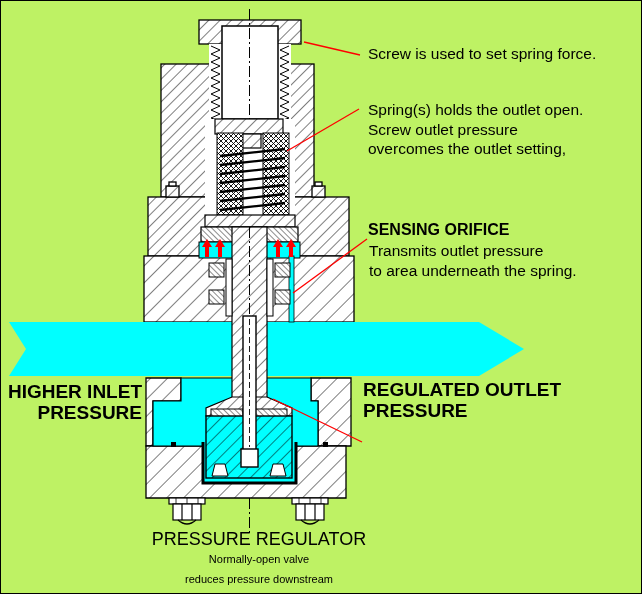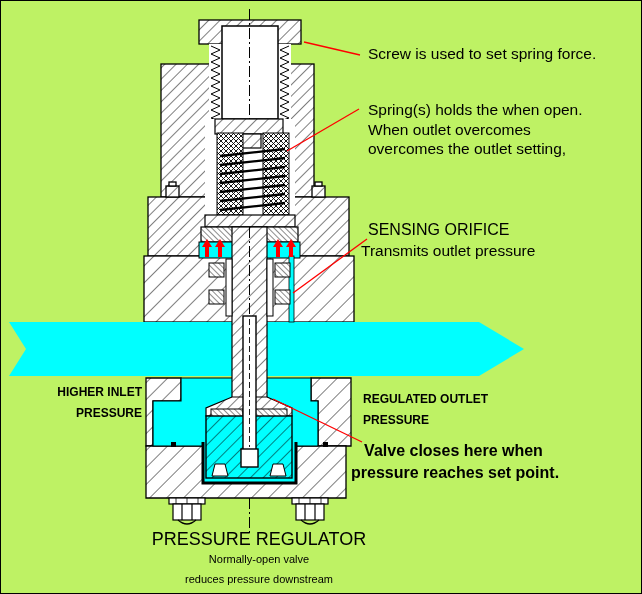--- a/index.html
+++ b/index.html
@@ -1,25 +1,25 @@
 <!DOCTYPE html>
 <html><head>
 <meta charset="utf-8">
 <style>
   html,body{margin:0;padding:0;background:#fff;}
   #stage{position:relative;width:640px;height:592px;border:1px solid #000;background:#bef264;overflow:hidden;
          font-family:"Liberation Sans",sans-serif;}
   svg{position:absolute;left:0;top:0;}
   .t{position:absolute;color:#000;white-space:nowrap;font-family:"Liberation Sans",sans-serif;}
   .note{font-size:15.5px;line-height:19.5px;font-weight:400;}
-  .big{font-size:12px;line-height:20.5px;font-weight:700;}
+  .big{font-size:19px;line-height:20.5px;font-weight:700;}
   .bignote{font-size:16px;line-height:21.5px;font-weight:700;text-align:center;}
   .cap-title{font-size:18px;line-height:21px;font-weight:400;}
   .cap-sub{font-size:11px;line-height:19.5px;font-weight:400;}
-  .sens-title{font-size:16px;line-height:20px;font-weight:400;}
+  .sens-title{font-size:16px;line-height:20px;font-weight:700;}
   .right{text-align:right;}
   .center{text-align:center;}
 </style>
 </head>
 <body>
 
 <div id="stage">
 
 <svg width="640" height="592" viewBox="0 0 640 592">
   <defs>
@@ -175,44 +175,41 @@
   <g stroke="#000" stroke-width="1">
     <line x1="248.5" y1="8" x2="248.5" y2="118" stroke-dasharray="11 3 2 3"></line>
     <line x1="248.5" y1="226" x2="248.5" y2="315" stroke-dasharray="11 3 2 3"></line>
     <line x1="248.5" y1="497" x2="248.5" y2="532" stroke-dasharray="11 3 2 3"></line>
   </g>
 </svg>
 
 <div class="t note" style="left:367px;top:43px;">Screw is used to set spring force.</div>
 
 <div class="t note" style="left:367px;top:99px;">
-  <div>Spring(s) holds the when open.</div>
-  <div>When outlet overcomes</div>
+  <div>Spring(s) holds the outlet open.</div>
+  <div>Screw outlet pressure</div>
   <div>overcomes the outlet setting,</div>
 </div>
 
 <div class="t sens-title" style="left:367px;top:219px;">SENSING ORIFICE</div>
-<div class="t note" style="left:360px;top:240px;">
+<div class="t note" style="left:368px;top:240px;">
   <div>Transmits outlet pressure</div>
+  <div>to area underneath the spring.</div>
 </div>
 
 <div class="t big right" style="left:5px;top:381px;width:136px;">
   <div>HIGHER INLET</div>
   <div>PRESSURE</div>
 </div>
 
-<div class="t big" style="left:362px;top:388px;">
+<div class="t big" style="left:362px;top:379px;">
   <div>REGULATED OUTLET</div>
   <div>PRESSURE</div>
 </div>
 
-<div class="t bignote" style="left:350px;top:439px;width:205px;">
-  <div>Valve closes here when</div>
-  <div>pressure reaches set point.</div>
-</div>
 
 <div class="t center" style="left:103px;top:528px;width:310px;">
   <div class="cap-title">PRESSURE REGULATOR</div>
   <div class="cap-sub">Normally-open valve</div>
   <div class="cap-sub">reduces pressure downstream</div>
 </div>
 
 </div>
 
 </body></html>

